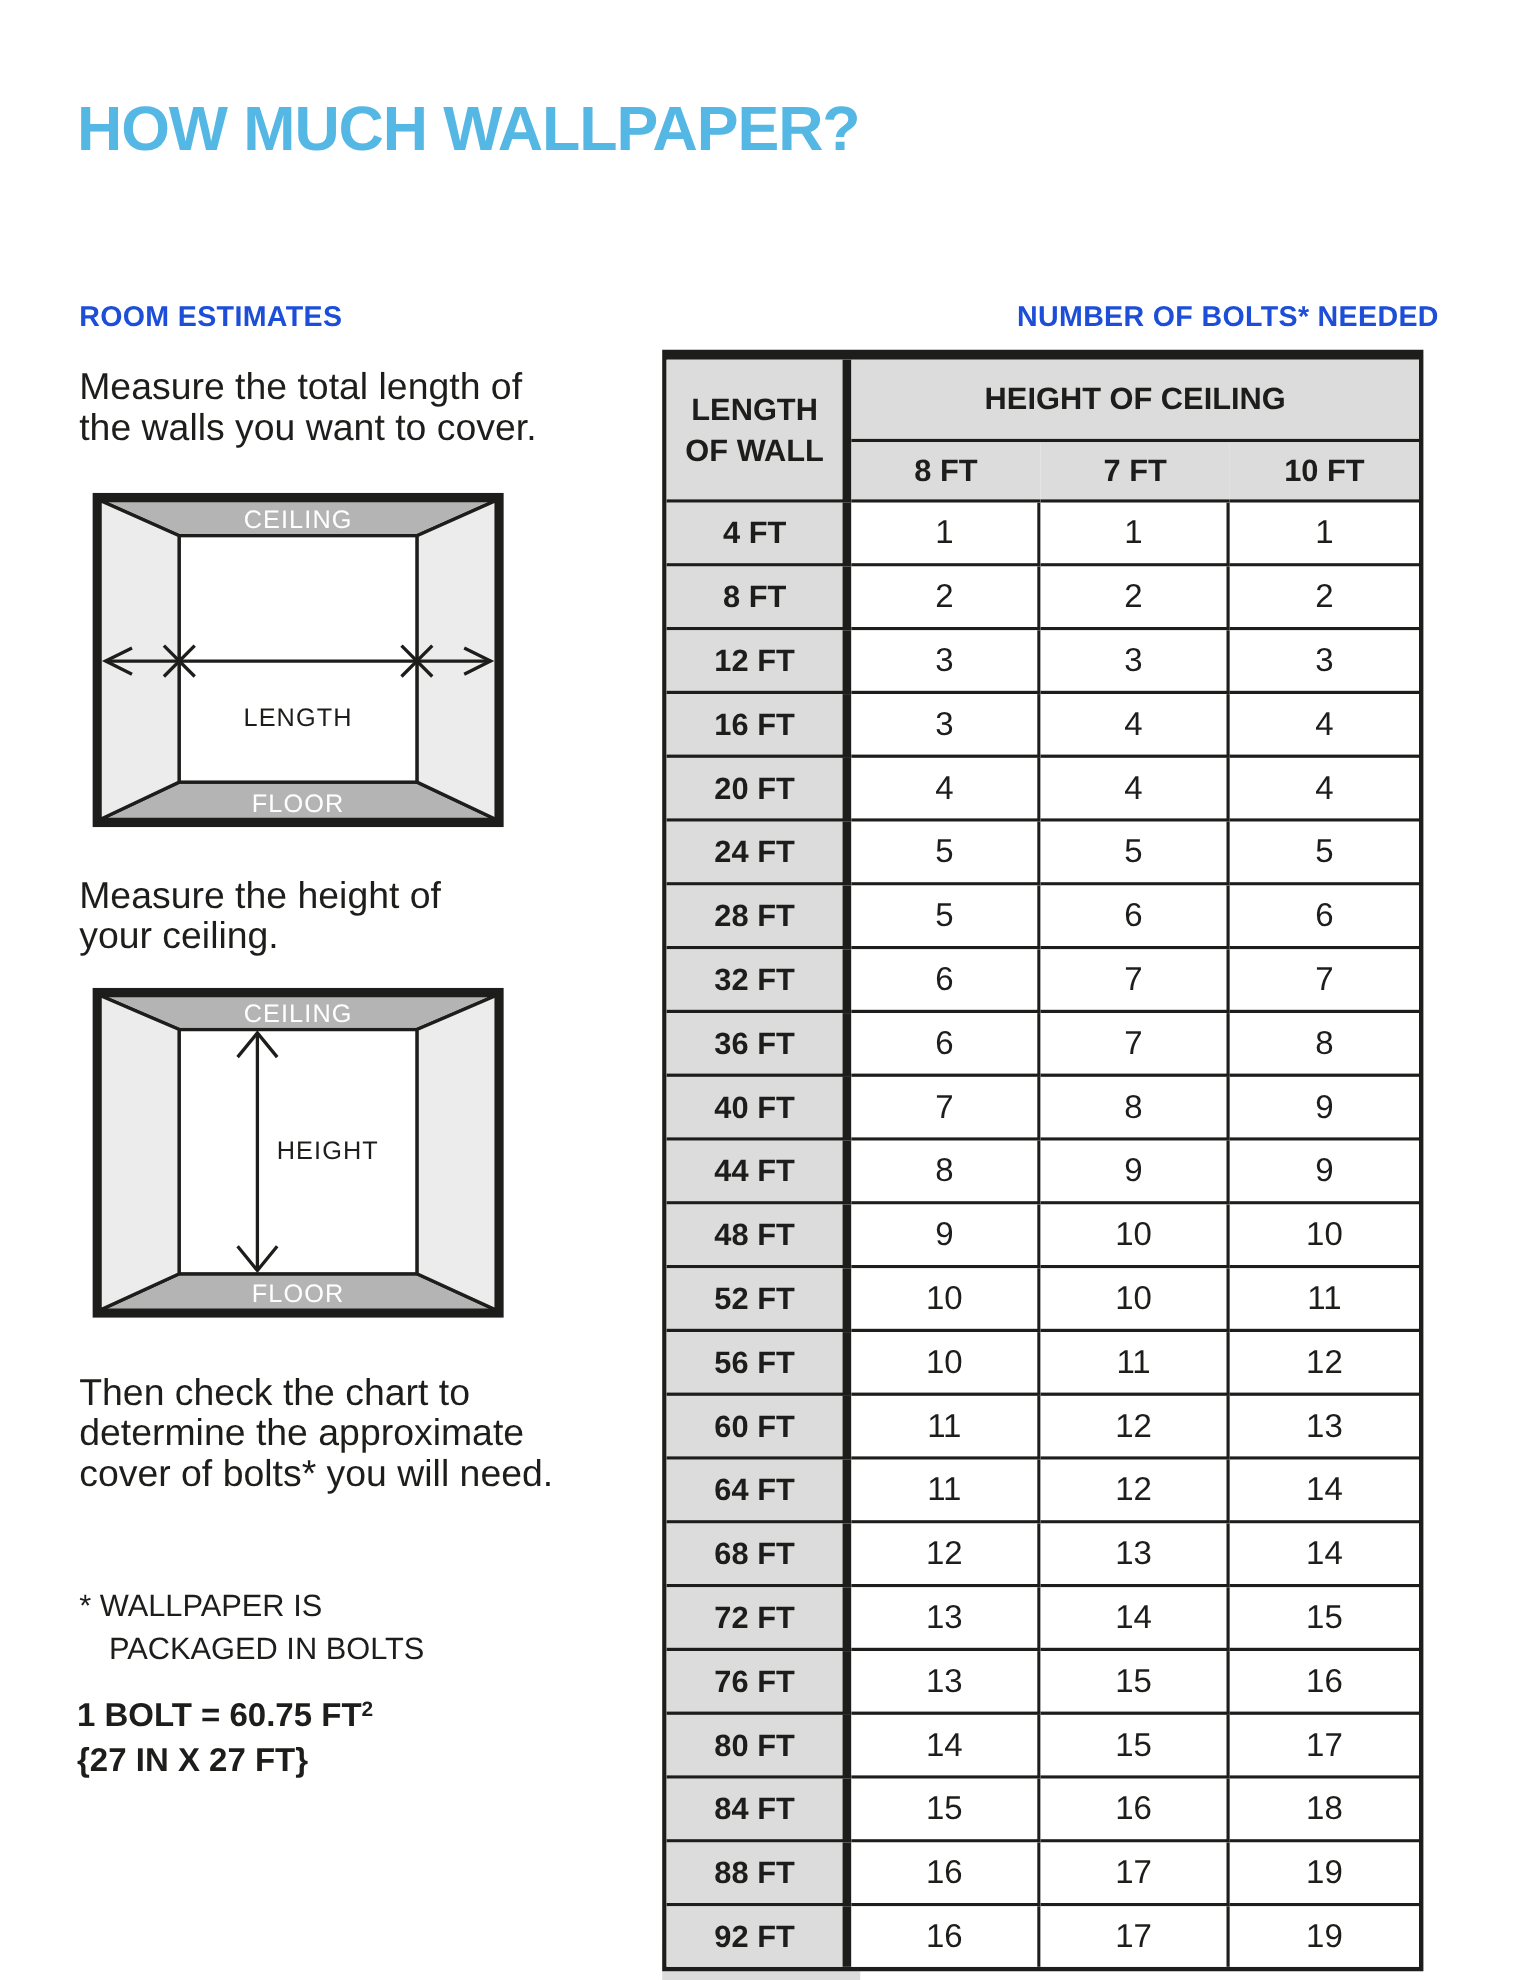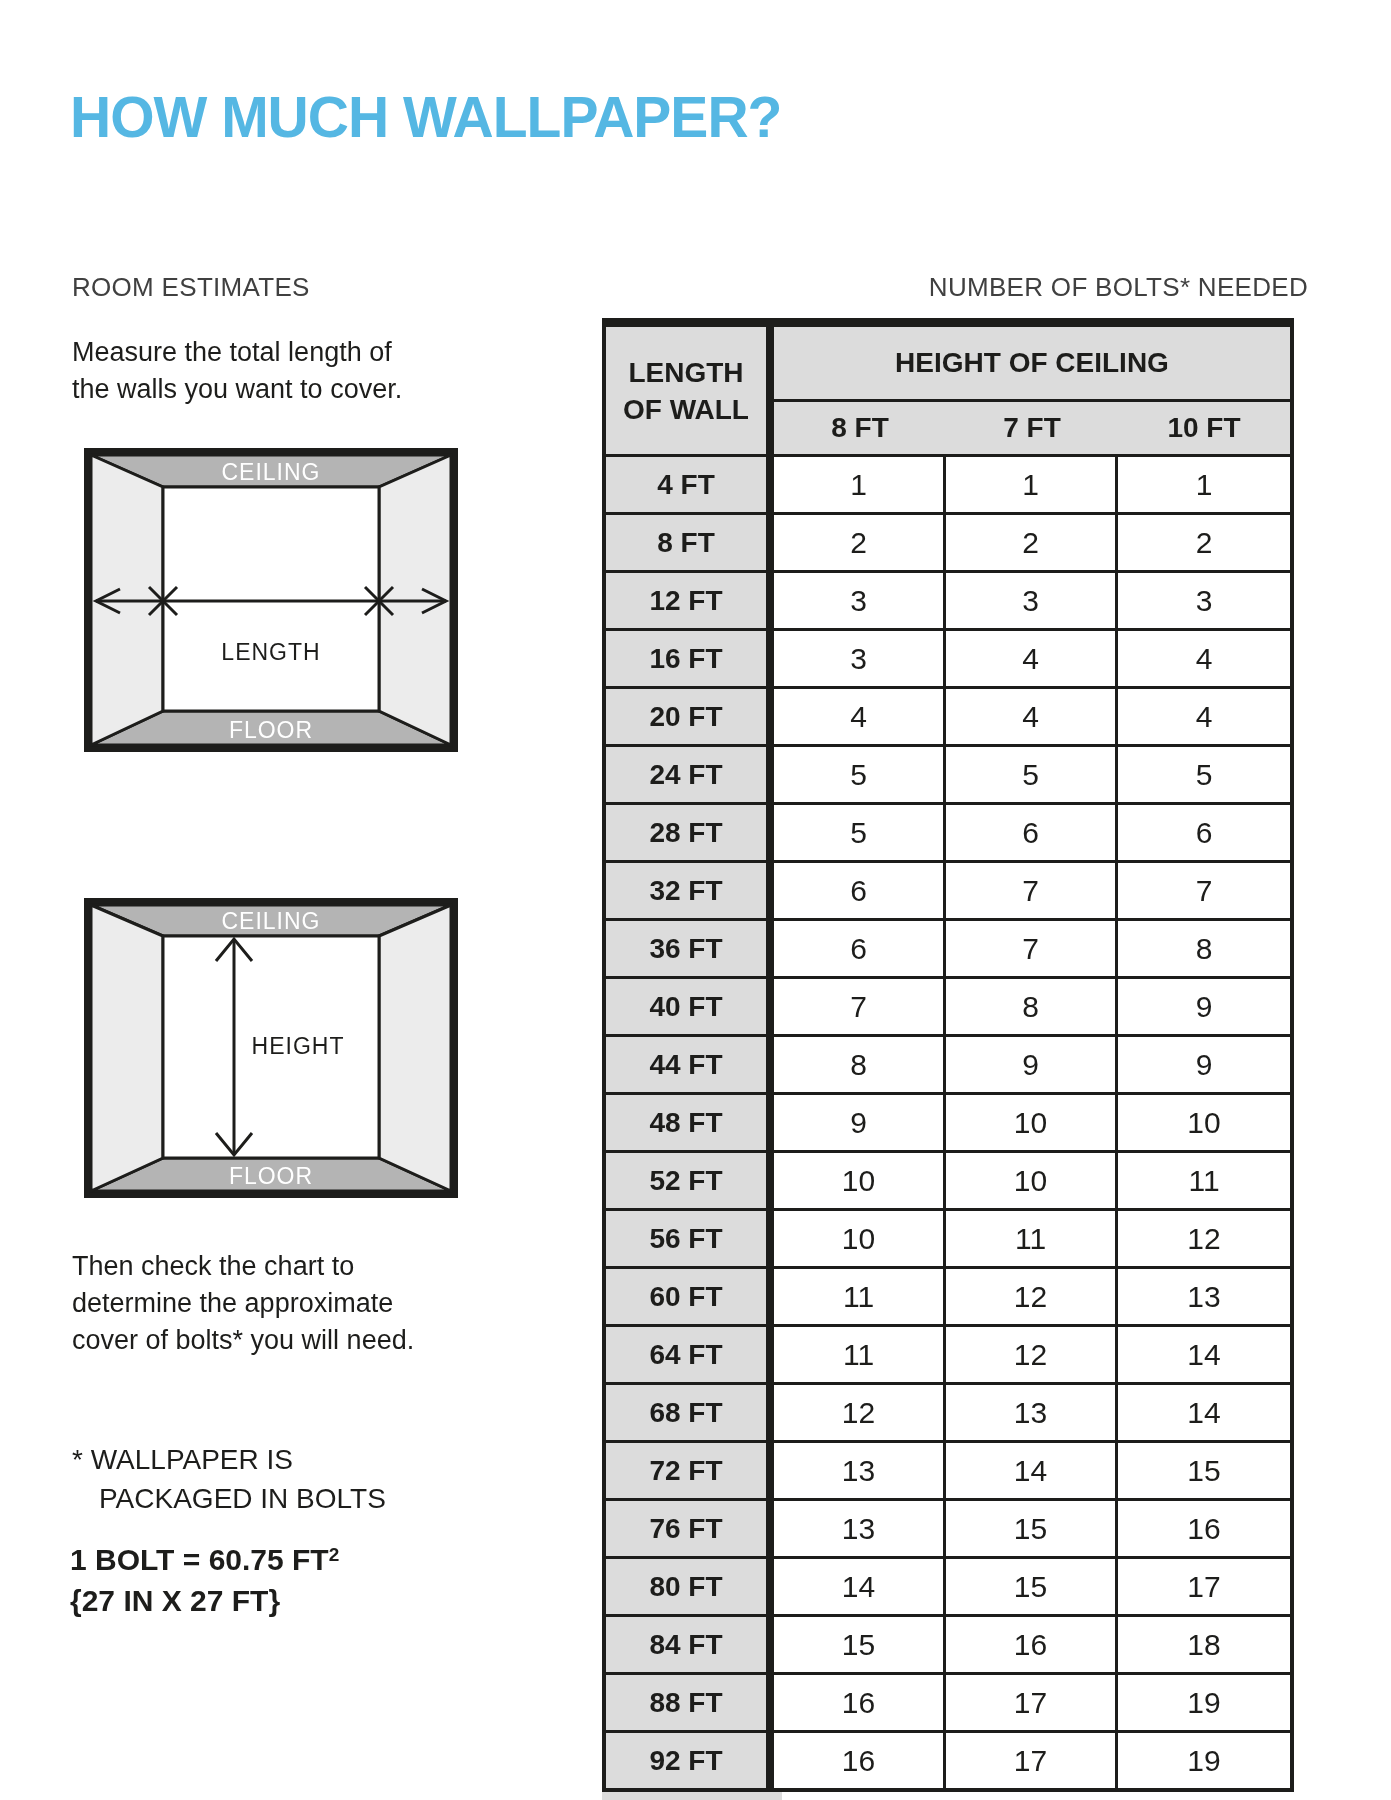--- a/index.html
+++ b/index.html
@@ -18,31 +18,31 @@
   #main-title {
     left: 70px; top: 74px;
     font-size: 57px;
     font-weight: bold;
     letter-spacing: -1px;
     color: #55b7e3;
     white-space: nowrap;
   }
   .section-heading {
     font-size: 26px;
-    font-weight: normal;
-    color: #404040;
+    font-weight: bold;
+    color: #1d4ed8;
     letter-spacing: 0.3px;
     white-space: nowrap;
   }
   #room-estimates-heading { left: 72px; top: 262px; }
   #bolts-needed-heading { left: 602px; top: 262px; width: 706px; text-align: right; }
 
   .para {
     left: 72px;
-    font-size: 27px;
+    font-size: 34px;
     line-height: 37px;
     color: #1d1d1b;
     white-space: pre-line;
   }
   #step1 { top: 324px; }
   #step2 { top: 786px; }
   #step3 { top: 1238px; }
 
   #footnote {
     left: 72px; top: 1430px;
@@ -165,20 +165,22 @@
       <polyline points="36,141 12,153 36,165"></polyline>
       <polyline points="338,141 362,153 338,165"></polyline>
       <line x1="65" y1="139" x2="93" y2="167"></line>
       <line x1="65" y1="167" x2="93" y2="139"></line>
       <line x1="281" y1="139" x2="309" y2="167"></line>
       <line x1="281" y1="167" x2="309" y2="139"></line>
     </g>
     <text class="diagram-label-dark" x="187" y="212" text-anchor="middle">LENGTH</text>
   </svg>
 
+  <div id="step2" class="abs para">Measure the height of
+your ceiling.</div>
 
   <svg id="height-diagram" class="abs" width="374" height="300" viewBox="0 0 374 300">
     <rect x="3.5" y="3.5" width="367" height="293" fill="#ffffff" stroke="#1d1d1b" stroke-width="7"></rect>
     <polygon points="7,7 367,7 295,38 79,38" fill="#b4b4b4" stroke="#1d1d1b" stroke-width="3"></polygon>
     <polygon points="7,293 79,260 295,260 367,293" fill="#b4b4b4" stroke="#1d1d1b" stroke-width="3"></polygon>
     <polygon points="7,7 79,38 79,260 7,293" fill="#ececec" stroke="#1d1d1b" stroke-width="3"></polygon>
     <polygon points="367,7 295,38 295,260 367,293" fill="#ececec" stroke="#1d1d1b" stroke-width="3"></polygon>
     <rect x="79" y="38" width="216" height="222" fill="#ffffff" stroke="#1d1d1b" stroke-width="3"></rect>
     <text class="diagram-label-light" x="187" y="31" text-anchor="middle">CEILING</text>
     <text class="diagram-label-light" x="187" y="286" text-anchor="middle">FLOOR</text>

